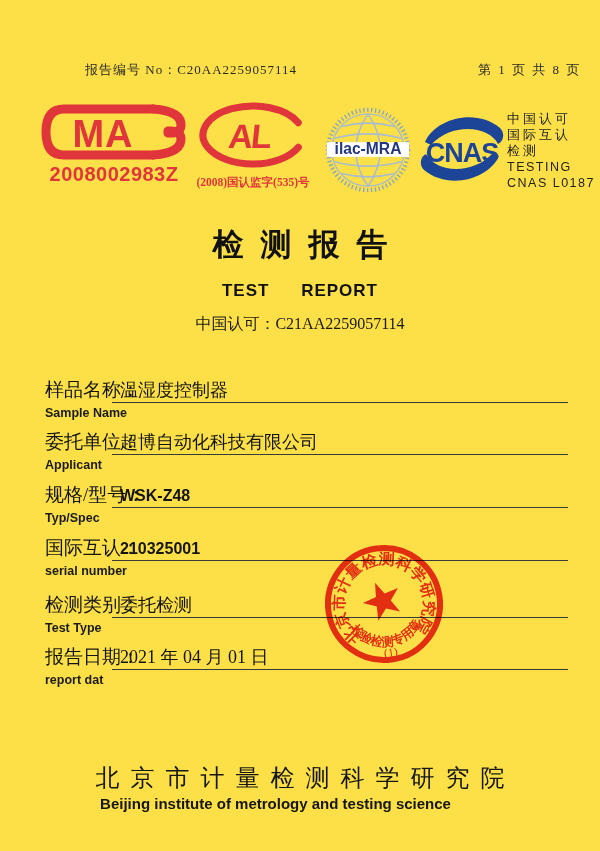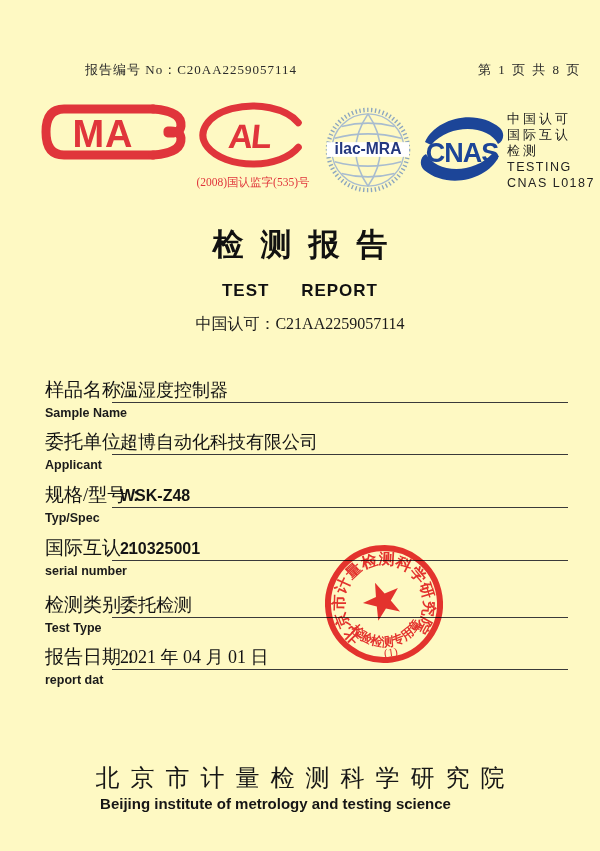--- a/index.html
+++ b/index.html
@@ -1,30 +1,30 @@
 <!DOCTYPE html>
 <html><head>
 <meta charset="utf-8">
 <style>
   * { margin:0; padding:0; box-sizing:border-box; }
   html,body { width:600px; background:#fff; }
   body { font-family:"Liberation Serif", serif; color:#1d1d1d; }
-  .page { position:relative; width:600px; height:851px; background:#fef9c3; overflow:hidden; }
+  .page { position:relative; width:600px; height:851px; background:#fde047; overflow:hidden; }
 
   
   .hdr-left  { position:absolute; left:85px;  top:61px; font-size:13px; letter-spacing:1px; color:#2a2a2a; }
   .hdr-right { position:absolute; left:467px; top:61px; font-size:13px; letter-spacing:2px; color:#2a2a2a;margin-left:11px; }
 
   
   .logo { position:absolute; }
   .cma-num { position:absolute; left:38px; top:163px; width:152px; text-align:center;
              font-family:"Liberation Sans", sans-serif; font-weight:bold; font-size:20px;
              color:#e0353b; letter-spacing:.5px; }
   .cal-cap { position:absolute; left:172px; top:175px; width:162px; text-align:center;
-             font-size:11.5px; font-weight:normal; color:#e0353b; }
+             font-size:11.5px; font-weight:bold; color:#e0353b; }
   .cnas-txt { position:absolute; left:507px; top:111px; font-size:13px; line-height:16px; color:#222; }
   .cnas-txt .cn { letter-spacing:3px; }
   .cnas-txt .en { font-family:"Liberation Sans", sans-serif; letter-spacing:1.5px; font-size:12.5px; }
 
   
   .title-zh { position:absolute; left:0; top:224px; width:600px; text-align:center;
               font-size:31px; font-weight:bold; letter-spacing:17px; padding-left:17px; color:#111; }
   .title-en { position:absolute; left:0; top:281px; width:600px; text-align:center;
               font-family:"Liberation Sans", sans-serif; font-weight:bold; font-size:17px;
               word-spacing:26px; letter-spacing:1px; color:#111; }
@@ -60,20 +60,21 @@
   <div class="hdr-right">第 1 页  共 8 页</div>
 
   <svg class="logo" style="left:40px;top:103px" width="148" height="58" viewBox="0 0 148 58">
     <g fill="none" stroke="#e0353b" stroke-width="9" stroke-linecap="round">
       <path d="M 113 6 H 24 Q 6 6 6 29 Q 6 52 24 52 H 113"></path>
       <path d="M 113 6 Q 142 8 141 23 Q 140 31 128 30"></path>
       <path d="M 113 52 Q 142 50 141 35 Q 140 27 128 28"></path>
     </g>
     <text x="63" y="44" text-anchor="middle" font-family="Liberation Sans, sans-serif" font-weight="bold" font-size="38" fill="#e0353b" letter-spacing="1">MA</text>
   </svg>
+  <div class="cma-num">2008002983Z</div>
 
   <svg class="logo" style="left:197px;top:102px" width="112" height="70" viewBox="0 0 112 70">
     <g fill="none" stroke="#e0353b" stroke-width="7" stroke-linecap="round">
       <path d="M 101.3 20.7 A 50 29 0 0 0 10.7 45.3 A 50 29 0 0 0 101.3 45.3"></path>
     </g>
     <text x="56" y="46" text-anchor="middle" font-family="Liberation Sans, sans-serif" font-weight="bold" font-size="34" fill="#e0353b" letter-spacing="-2" transform="skewX(-6)">AL</text>
   </svg>
   <div class="cal-cap">(2008)国认监字(535)号</div>
 
   <svg class="logo" style="left:324px;top:106px" width="88" height="88" viewBox="0 0 90 90">

